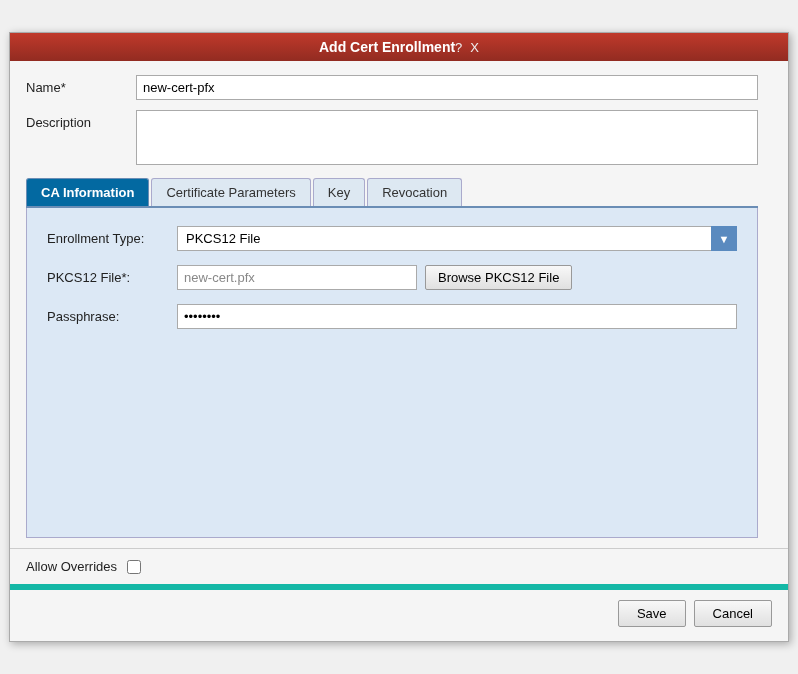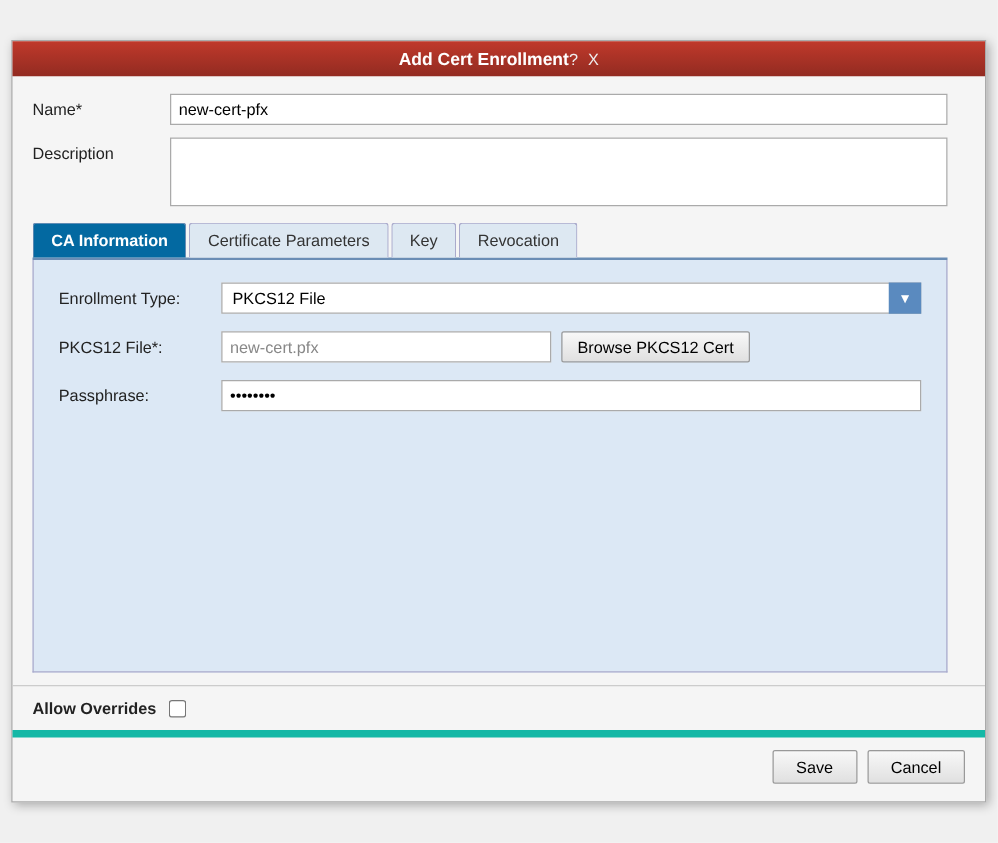--- a/index.html
+++ b/index.html
@@ -144,21 +144,21 @@
       width: 26px;
       background: #5a8abf;
       display: flex;
       align-items: center;
       justify-content: center;
       pointer-events: none;
       color: white;
       font-size: 11px;
     }
     .pkcs12-input {
-      width: 264px;
+      width: 240px;
       padding: 4px 6px;
       border: 1px solid #aaa;
       background: white;
       font-size: 13px;
       color: #888;
       outline: none;
     }
     .browse-btn {
       padding: 4px 12px;
       background: linear-gradient(to bottom, #f8f8f8, #e0e0e0);
@@ -178,21 +178,20 @@
     
     .allow-overrides-row {
       display: flex;
       align-items: center;
       padding: 10px 16px;
       gap: 10px;
     }
     .allow-overrides-row label {
       font-size: 13px;
       color: #222;
-      font-weight: bold;
     }
     .allow-overrides-row input[type="checkbox"] {
       width: 14px;
       height: 14px;
       cursor: pointer;
     }
     
     .dialog-footer {
       display: flex;
       justify-content: flex-end;
@@ -265,21 +264,21 @@
             </select>
             <div class="select-arrow">▼</div>
           </div>
         </div>
       </div>
 
       <div class="tab-form-row">
         <div class="tab-form-label">PKCS12 File*:</div>
         <div class="tab-form-control">
           <input type="text" class="pkcs12-input" value="new-cert.pfx" style="">
-          <button class="browse-btn">Browse PKCS12 Cert</button>
+          <button class="browse-btn">Browse PKCS12 File</button>
         </div>
       </div>
 
       <div class="tab-form-row">
         <div class="tab-form-label">Passphrase:</div>
         <div class="tab-form-control">
           <input type="password" class="passphrase-input" value="12345678" style="">
         </div>
       </div>
     </div>

